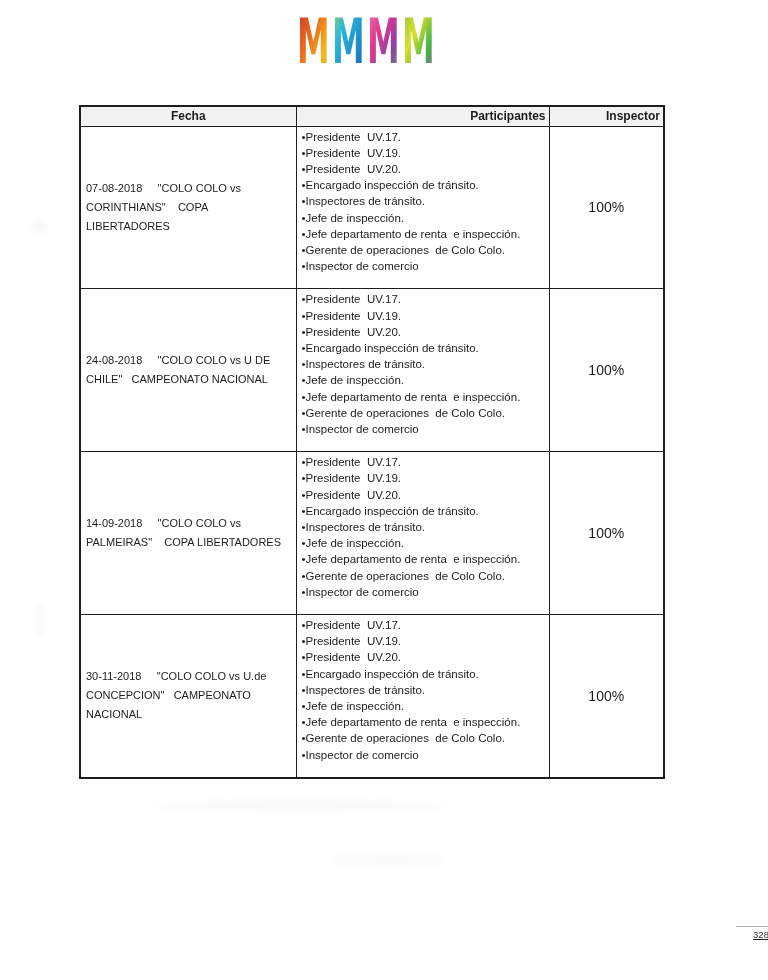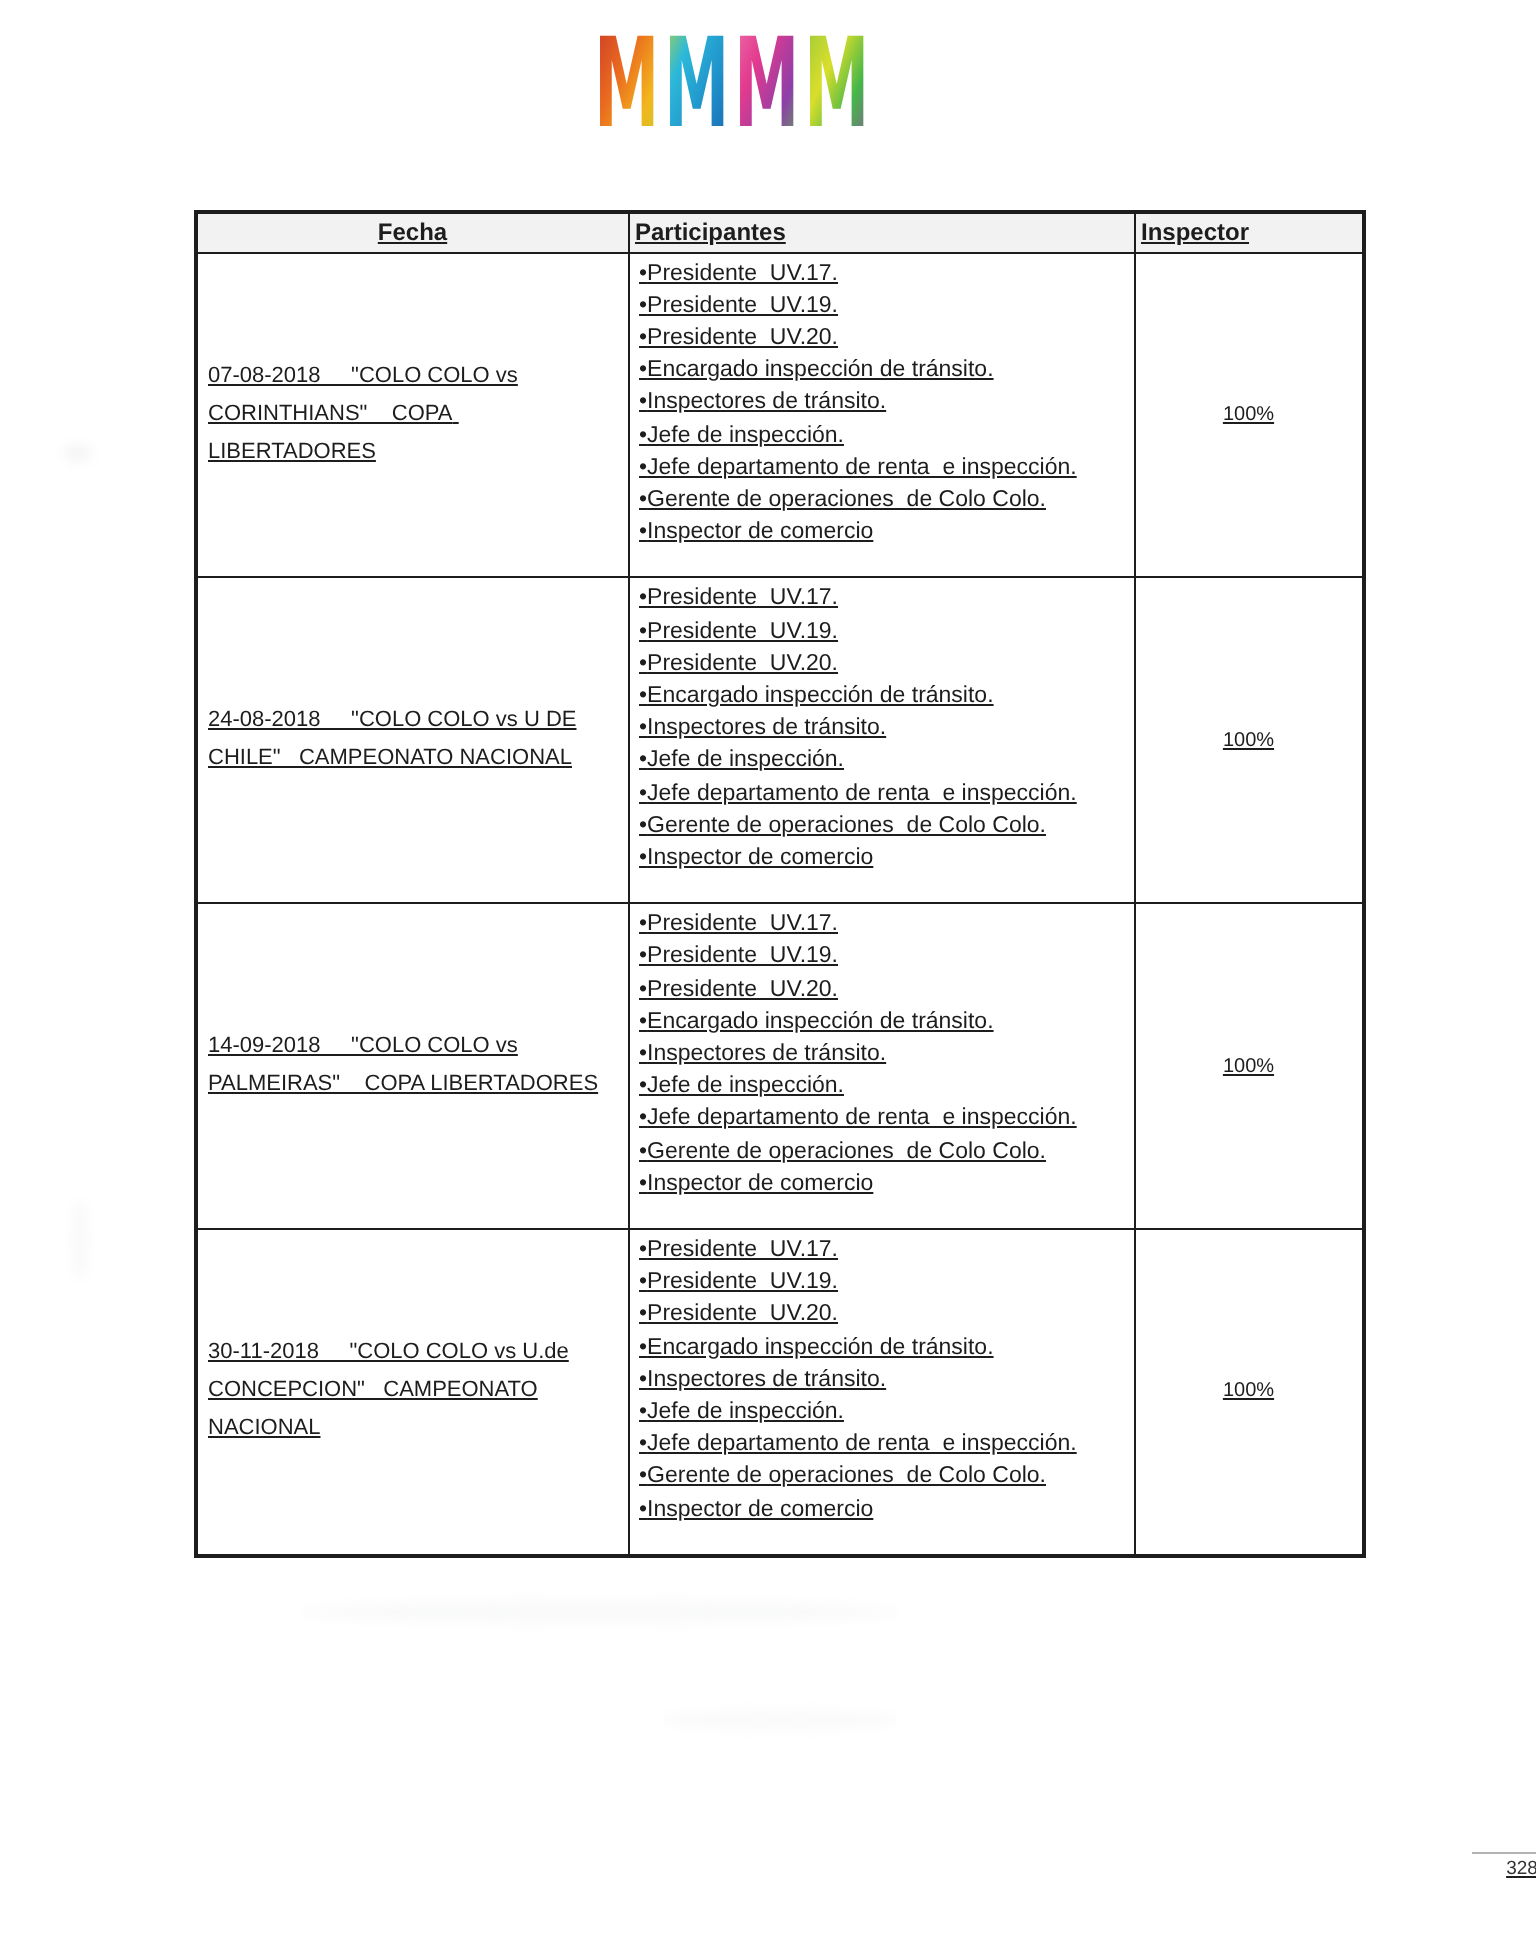--- a/index.html
+++ b/index.html
@@ -40,39 +40,38 @@
     margin-top: 3px;
     font-size: 7.5px;
     letter-spacing: 3.1px;
     color: #a6a6a6;
     white-space: nowrap;
   }
 
   
   .report-table {
     position: absolute;
-    left: 97px;
+    left: 79px;
     top: 105px;
     border-collapse: collapse;
     table-layout: fixed;
     width: 584px;
     font-size: 11.5px;
-    text-decoration: underline;
   }
   .report-table th, .report-table td {
     border: 1px solid #1d1d1d;
   }
   .report-table { border: 2px solid #1d1d1d; }
   .report-table th {
     background: #f2f2f2;
     font-weight: bold;
     font-size: 12px;
     height: 20px;
     padding: 1px 3px;
-    text-align: left;
+    text-align: right;
     vertical-align: middle;
   }
   .report-table th.col-fecha { text-align: center; }
   .col-fecha  { width: 216px; }
   .col-part   { width: 253px; }
   .col-asis   { width: 115px; }
 
   td.fecha-cell {
     vertical-align: middle;
     padding: 2px 5px;
@@ -85,21 +84,21 @@
     padding: 2px 4px 14px 5px;
   }
   .bullet-line {
     line-height: 16.2px;
     white-space: pre-wrap;
   }
   .bullet-line::before { content: "\2022 "; }
   td.asis-cell {
     vertical-align: middle;
     text-align: center;
-    font-size: 10px;
+    font-size: 14px;
   }
 
   
   .pagenum-block {
     position: absolute;
     left: 736px;
     top: 926px;
     width: 50px;
     text-align: center;
     text-decoration: underline;

